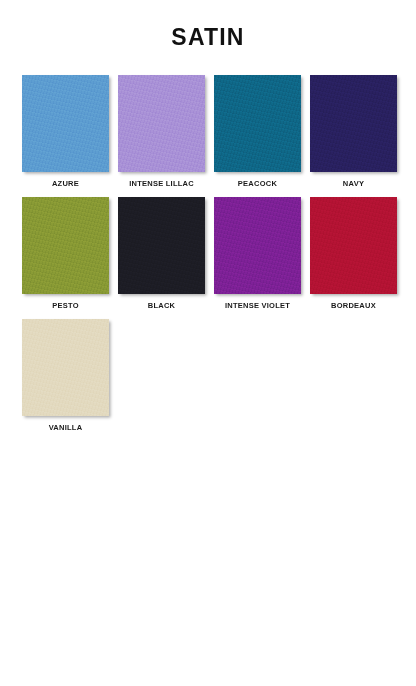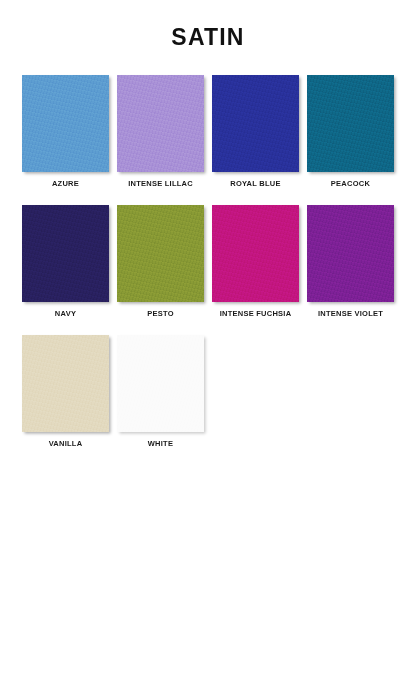--- a/index.html
+++ b/index.html
@@ -35,21 +35,20 @@
     line-height: 1;
   }
 
   .swatch-grid {
     display: grid;
     grid-template-columns: repeat(4, 1fr);
     column-gap: 9px;
     row-gap: 0px;
     padding: 0 22px;
     margin-top: 26px;
-    gap: 8px;
   }
 
   .swatch-cell {
     display: flex;
     flex-direction: column;
     align-items: center;
     height: 122px;
   }
 
   .swatch-chip {
@@ -113,46 +112,42 @@
   <div class="swatch-grid">
       <div class="swatch-cell">
         <div class="swatch-chip" style="background-color: rgb(91, 155, 208);"></div>
         <div class="swatch-label">AZURE</div>
       </div>
       <div class="swatch-cell">
         <div class="swatch-chip" style="background-color: rgb(167, 143, 214);"></div>
         <div class="swatch-label">INTENSE LILLAC</div>
       </div>
       <div class="swatch-cell">
-        <div class="swatch-chip" style="background-color: rgb(40, 48, 154);"></div>
-        <div class="swatch-label">ROYAL BLUE</div>
-      </div>
-      <div class="swatch-cell">
         <div class="swatch-chip" style="background-color: rgb(14, 101, 133);"></div>
         <div class="swatch-label">PEACOCK</div>
       </div>
       <div class="swatch-cell">
         <div class="swatch-chip" style="background-color: rgb(40, 32, 94);"></div>
         <div class="swatch-label">NAVY</div>
       </div>
       <div class="swatch-cell">
         <div class="swatch-chip" style="background-color: rgb(134, 151, 51);"></div>
         <div class="swatch-label">PESTO</div>
       </div>
       <div class="swatch-cell">
-        <div class="swatch-chip" style="background-color: rgb(194, 21, 126);"></div>
-        <div class="swatch-label">INTENSE FUCHSIA</div>
+        <div class="swatch-chip" style="background-color: rgb(28, 28, 36);"></div>
+        <div class="swatch-label">BLACK</div>
       </div>
       <div class="swatch-cell">
         <div class="swatch-chip" style="background-color: rgb(123, 32, 148);"></div>
         <div class="swatch-label">INTENSE VIOLET</div>
       </div>
       <div class="swatch-cell">
+        <div class="swatch-chip" style="background-color: rgb(178, 18, 50);"></div>
+        <div class="swatch-label">BORDEAUX</div>
+      </div>
+      <div class="swatch-cell">
         <div class="swatch-chip" style="background-color: rgb(226, 217, 190);"></div>
         <div class="swatch-label">VANILLA</div>
-      </div>
-      <div class="swatch-cell">
-        <div class="swatch-chip is-white" style="background-color: rgb(251, 251, 251);"></div>
-        <div class="swatch-label">WHITE</div>
       </div>
     </div>
 
 </div>
 
 </body></html>

